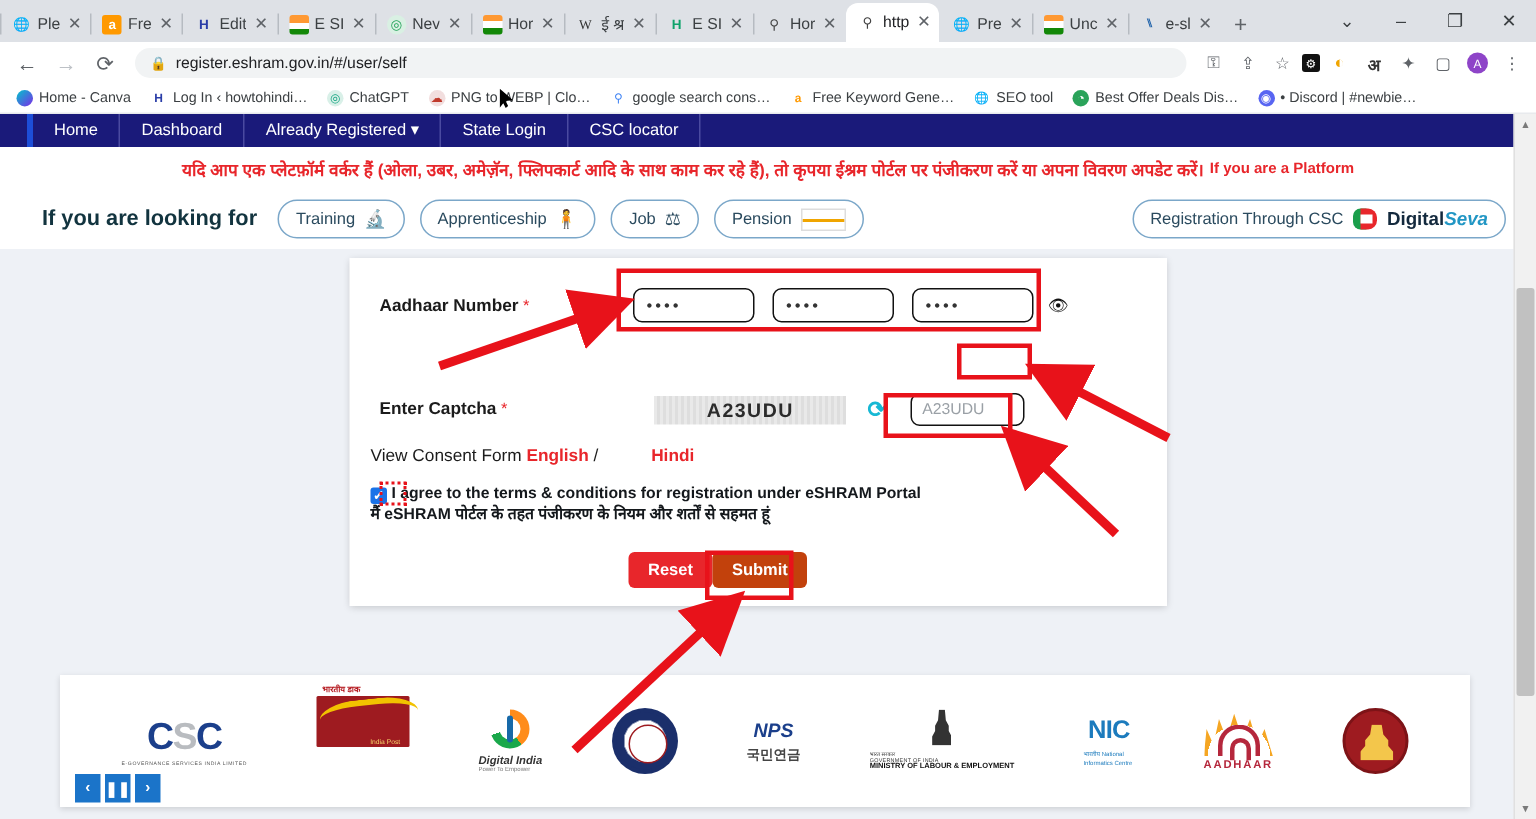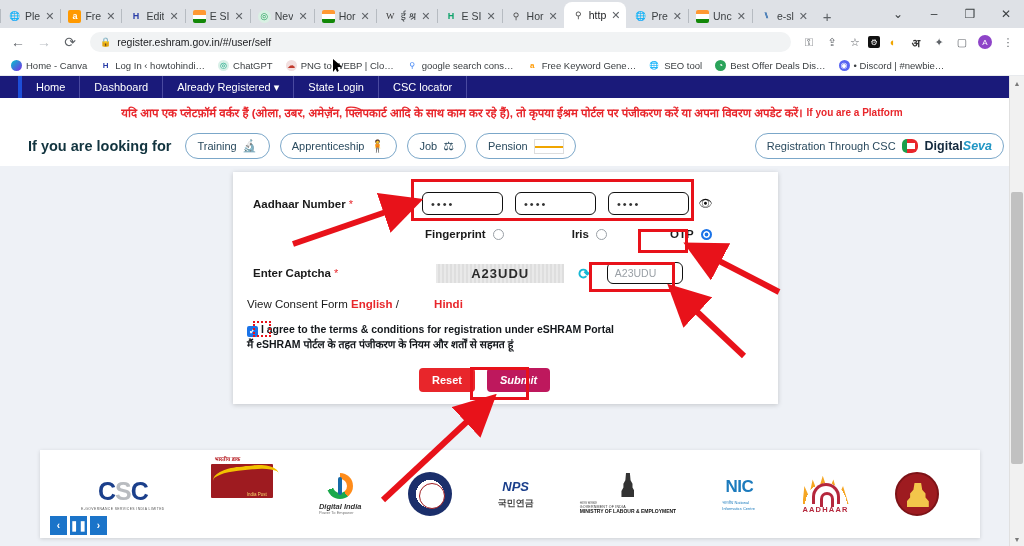--- a/index.html
+++ b/index.html
@@ -148,21 +148,21 @@
   .consent a { font-weight: bold; }
   .lnk-en { color:#e8262b; font-weight:bold; }
   .lnk-hi { color:#e8262b; font-weight:bold;padding-left:32px; }
   .agree { font-size: 10.5px; font-weight: bold; color:#14181c; line-height: 14px; }
   .cbox { width: 11px; height: 11px; background:#1a73e8; border-radius: 2px;
     display:inline-flex; align-items:center; justify-content:center; color:#fff;
     font-size: 9px; line-height:1; vertical-align: -1px; }
   .btn { border:none; border-radius: 4px; color:#fff; font-size: 11px; font-weight:bold;
     padding: 6px 13px; }
   .btn.reset { background:#e8262b; }
-  .btn.submit { background:#be185d;font-style:italic; }
+  .btn.submit { background:#c2410c; }
 
   
   .hl { position:absolute; border: 3px solid #e8121a; box-sizing:border-box; }
 
   
   .logostrip {
     position:absolute; left: 40px; top: 450px; width: 940px; height: 88px;
     background:#fff; box-shadow: 0 1px 4px rgba(0,0,0,.14);
     display:flex; align-items:center; justify-content: space-around; padding: 0 18px;
     box-sizing: border-box;
@@ -434,54 +434,40 @@
         <span class="flabel">Aadhaar Number</span>
         <span class="req" style="margin-left:3px">*</span>
         <div class="aad-group" style="margin-left:69px;">
           <div class="aadbox">••••</div>
           <div class="aadbox">••••</div>
           <div class="aadbox">••••</div>
         </div>
         <span class="eye" style="margin-left:10px">👁</span>
       </div>
 
-      <div style="position:absolute; left:192px; top:56px; width:310px; display:flex; align-items:center;">
-        <div class="radio">
-          <span>Fingerprint</span>
-          <span class="rdot"></span>
-        </div>
-        <div class="radio" style="margin-left:68px">
-          <span>Iris</span>
-          <span class="rdot"></span>
-        </div>
-        <div class="radio" style="margin-left:63px">
-          <span>OTP</span>
-          <span class="rdot on"></span>
-        </div>
-      </div>
 
       <div style="position:absolute; left:20px; top:90px; width:505px; display:flex; align-items:center;">
         <span class="flabel">Enter Captcha</span>
         <span class="req" style="margin-left:3px">*</span>
         <div class="captchaimg" style="margin-left:98px">A23UDU</div>
         <span class="refresh" style="margin-left:14px">⟳</span>
         <div class="capinput" style="margin-left:16px">A23UDU</div>
       </div>
 
       <div style="position:absolute; left:14px; top:126px;" class="consent">
         <span>View Consent Form </span><a class="lnk-en">English</a><span> / </span><a class="lnk-hi">Hindi</a>
       </div>
 
       <div style="position:absolute; left:14px; top:150px; width:500px;" class="agree">
         <span class="cbox">✓</span>
         <span>I agree to the terms &amp; conditions for registration under eSHRAM Portal</span><br>
         <span>मैं eSHRAM पोर्टल के तहत पंजीकरण के नियम और शर्तों से सहमत हूं</span>
       </div>
 
-      <div style="position:absolute; left:186px; top:196px; display:flex; gap:12px;">
+      <div style="position:absolute; left:186px; top:196px; display:flex; gap:0;">
         <button class="btn reset">Reset</button>
         <button class="btn submit">Submit</button>
       </div>
     </div>
 
     <div class="logostrip" style="top:374px">
       <div class="logo">
         <div class="csclogo"><b>C</b><b>S</b><b>C</b></div>
         <div class="csccap">E-GOVERNANCE SERVICES INDIA LIMITED</div>
       </div>

